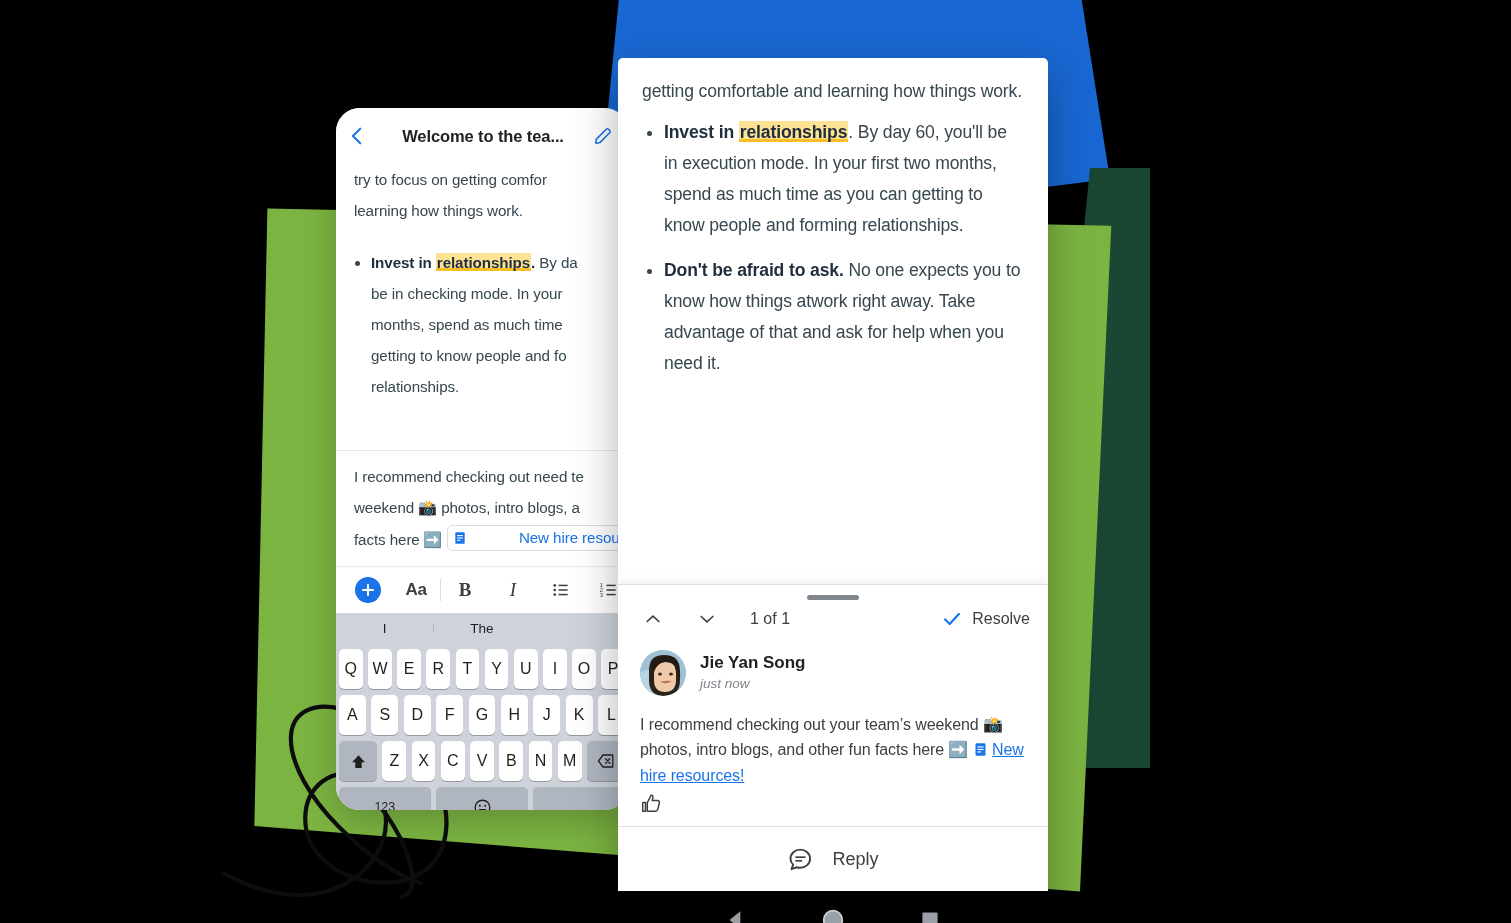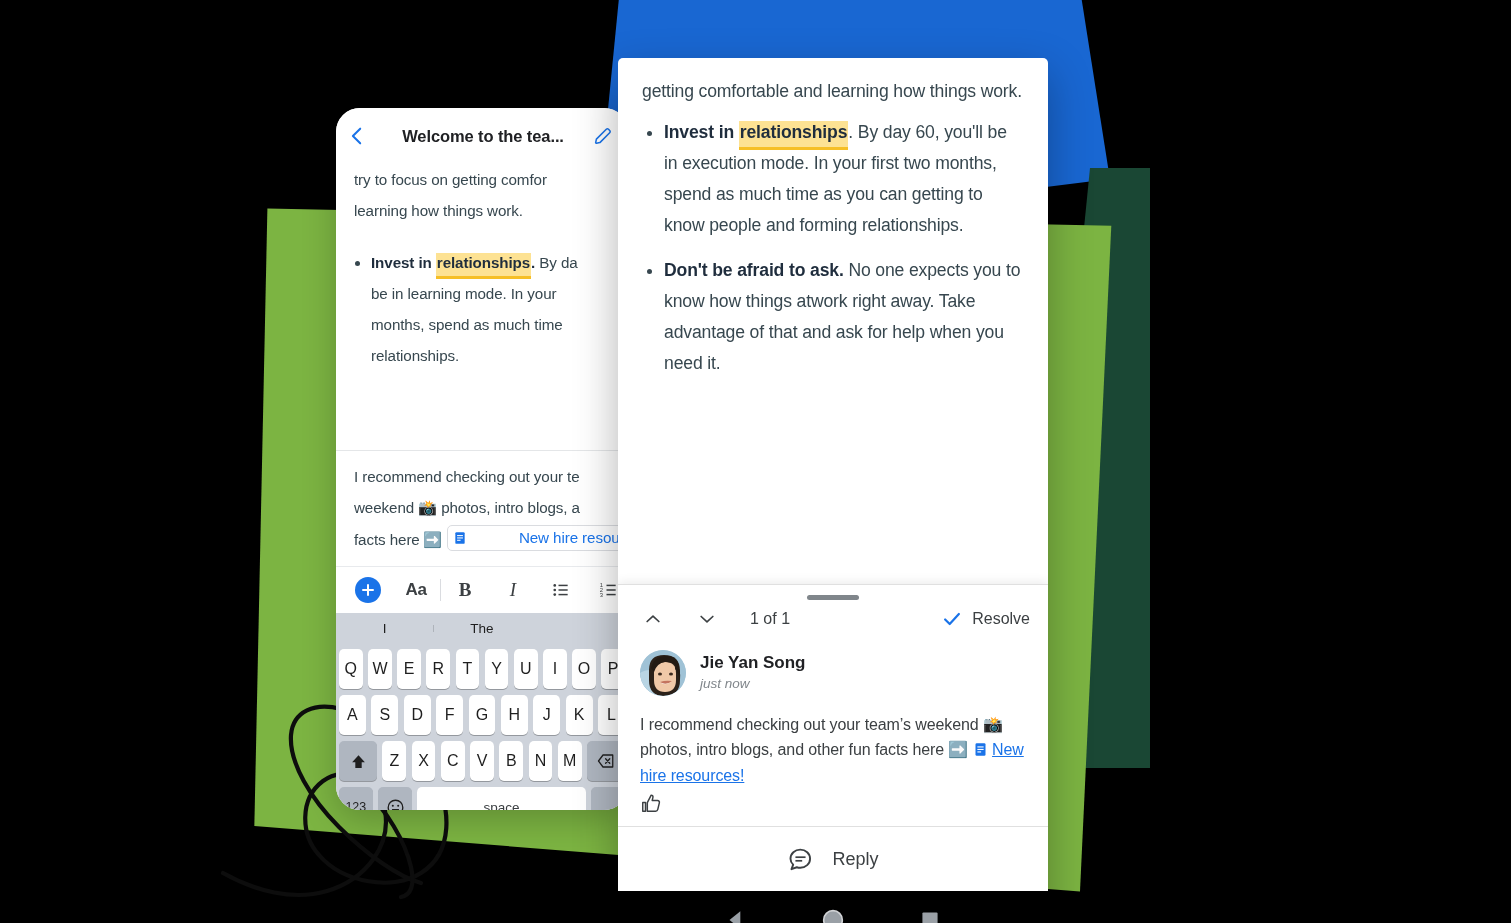--- a/index.html
+++ b/index.html
@@ -57,21 +57,21 @@
   #phone-back .docbody{
     padding:0 18px;color:#37474F;font-size:15.2px;line-height:31px;
     overflow:hidden;height:280px;
     letter-spacing:-.1px;
   }
   #phone-back .docbody p{margin:0;white-space:nowrap;}
   #phone-back ul{margin:21px 0 0;padding-left:17px;}
   #phone-back li{margin:0;white-space:nowrap;}
   #phone-back li::marker{color:#37474F;}
   .b{font-weight:bold;color:#1f2d3d;}
-  mark.hl{background:#FDE293;color:#1f2d3d;font-weight:bold;padding:1px 1px 8px;
+  mark.hl{background:#FDE293;color:#1f2d3d;font-weight:bold;padding:1px 1px 0;
           box-shadow:inset 0 -3px 0 #F6BF26;}
 
   #phone-back .divider{height:1px;background:#e4e6e8;margin:6px 0 0;}
   #phone-back .comment-inline{
     padding:10px 18px 0;color:#37474F;font-size:15.2px;line-height:31px;
     white-space:nowrap;overflow:hidden;height:105px;letter-spacing:-.1px;
   }
   .link{color:#1A73E8;text-decoration:none;margin-left:48px;}
   .chipbox{
     display:inline-block;border:1px solid #dadce0;border-radius:5px;
@@ -206,29 +206,30 @@
     </div>
 
     <div class="docbody">
       <p>try to focus on getting comfor</p>
       <p>learning how things work.</p>
       <ul>
         <li>
           <span class="b">Invest in </span><mark class="hl">relationships</mark><span class="b">.</span><span> By da</span>
         </li>
       </ul>
-      <p style="padding-left:17px">be in learning mode. In your</p>
+      <p style="padding-left:17px">be in checking mode. In your</p>
       <p style="padding-left:17px">months, spend as much time</p>
+      <p style="padding-left:17px">getting to know people and fo</p>
       <p style="padding-left:17px">relationships.</p>
     </div>
 
     <div class="divider"></div>
 
     <div class="comment-inline">
-      <div>I recommend checking out your te</div>
+      <div>I recommend checking out need te</div>
       <div><span>weekend </span><span class="emoji">📸</span><span> photos, intro blogs, a</span></div>
       <div><span>facts here </span><span class="emoji">➡️</span>
         <span class="chipbox"><svg width="14" height="14" viewBox="0 0 24 24" style="vertical-align:-2px">
             <rect x="4" y="2" width="16" height="20" rx="2" fill="#1A73E8"></rect>
             <rect x="7" y="7" width="10" height="1.8" fill="#fff"></rect>
             <rect x="7" y="11" width="10" height="1.8" fill="#fff"></rect>
             <rect x="7" y="15" width="6" height="1.8" fill="#fff"></rect>
           </svg> <span class="link">New hire resourc</span></span>
       </div>
     </div>
@@ -319,21 +320,20 @@
       <div class="krow" id="krow4">
         <div class="key dark num">123</div>
         <div class="key dark">
           <svg width="19" height="19" viewBox="0 0 24 24">
             <circle cx="12" cy="12" r="9.2" fill="none" stroke="#1f1f1f" stroke-width="1.7"></circle>
             <circle cx="8.6" cy="9.8" r="1.3" fill="#1f1f1f"></circle>
               <circle cx="15.4" cy="9.8" r="1.3" fill="#1f1f1f"></circle>
             <path d="M7.4 14 H16.6 A4.8 4.8 0 0 1 7.4 14 Z" fill="#1f1f1f"></path>
           </svg>
         </div>
-        <div class="key space">space</div>
         <div class="key dark"></div>
       </div>
     </div>
   </div>
 
   <div class="phone" id="phone-front">
 
     <div id="front-doc">
       <p>getting comfortable and learning how things work.</p>
       <ul>

